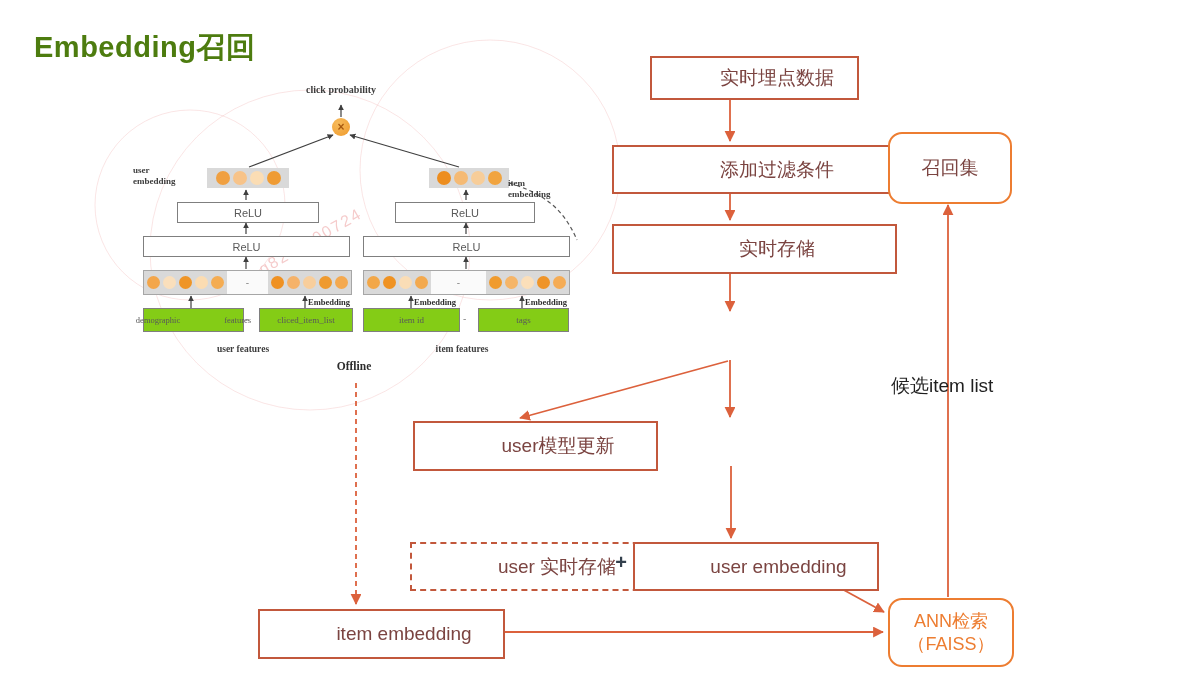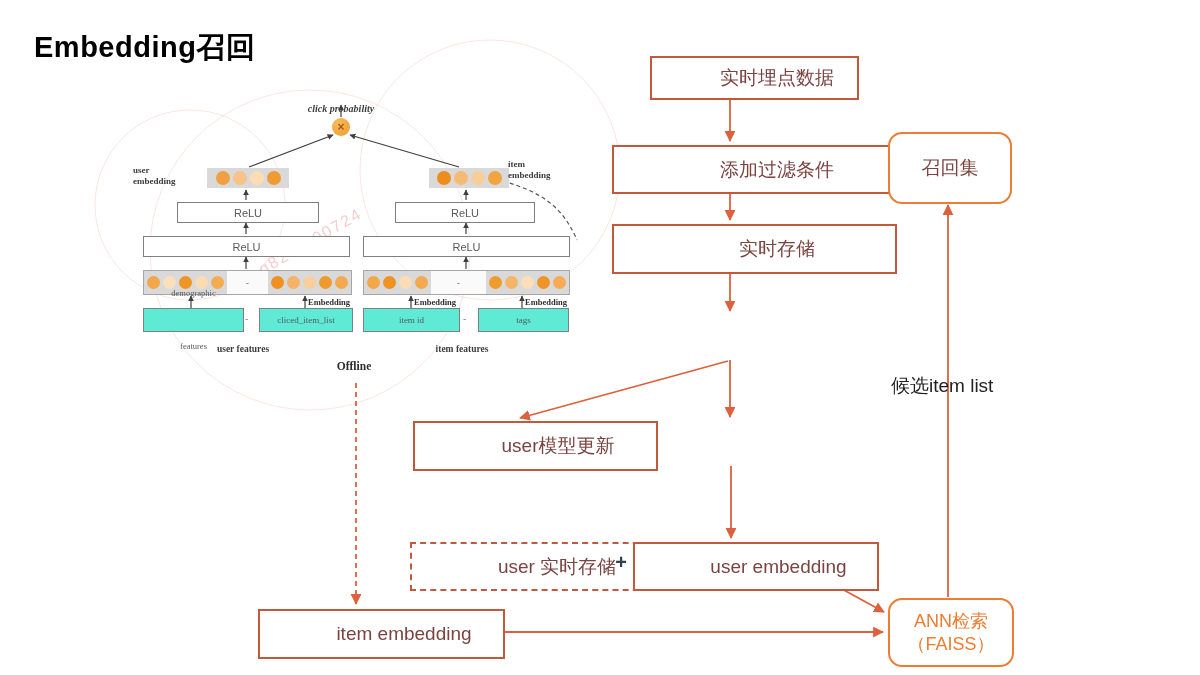--- a/index.html
+++ b/index.html
@@ -5,53 +5,53 @@
   html,body{margin:0;padding:0;background:#fff;}
   #canvas{position:relative;width:1200px;height:675px;background:#ffffff;overflow:hidden;
           font-family:"Liberation Sans",sans-serif;}
   
   #wm-text{position:absolute;left:232px;top:238px;transform:rotate(-30deg);
            color:rgba(229,125,125,0.40);font-size:16px;letter-spacing:2px;z-index:0;}
   
   #overlay{position:absolute;left:0;top:0;z-index:1;pointer-events:none;}
   
   #title{position:absolute;left:34px;top:28px;margin:0;font-size:29px;font-weight:bold;
-         color:#000000;z-index:3;letter-spacing:0.5px;}
+         color:#4d7c0f;z-index:3;letter-spacing:0.5px;}
   
   .serifsm{font-family:"Liberation Serif",serif;font-weight:bold;color:#3d3d3d;}
   .abs{position:absolute;z-index:2;}
   .z3{z-index:3;}
-  #click-prob{left:285px;top:103px;width:112px;text-align:center;font-size:10px;font-style:italic;}
+  #click-prob{left:285px;top:84px;width:112px;text-align:center;font-size:10px;}
   #mult-node{left:332px;top:118px;width:18px;height:18px;border-radius:50%;
              background:radial-gradient(circle at 35% 30%,#F7BB5C,#EF9A2C);
              display:flex;align-items:center;justify-content:center;
              color:#A85A10;font-size:12px;font-weight:bold;line-height:1;}
   .dotstrip{display:flex;align-items:center;justify-content:center;gap:3px;background:#D9D9D9;}
   .dot{display:inline-block;border-radius:50%;}
   .rowstrip{height:20px;padding:0 2px;}
   .rowstrip .dot{width:14px;height:14px;}
   #user-emb-row{left:207px;top:168px;width:78px;}
   #item-emb-row{left:429px;top:168px;width:76px;}
   .sidelabel{width:70px;text-align:left;font-size:9px;line-height:11px;}
   #user-emb-label{left:133px;top:165px;}
-  #item-emb-label{left:508px;top:159px;}
+  #item-emb-label{left:508px;top:178px;}
   .relu{border:1px solid #7f7f7f;background:#fff;display:flex;align-items:center;
         justify-content:center;font-size:11px;color:#595959;height:19px;}
   #relu-u1{left:177px;top:202px;width:140px;}
   #relu-u2{left:143px;top:236px;width:205px;}
   #relu-i1{left:395px;top:202px;width:138px;}
   #relu-i2{left:363px;top:236px;width:205px;}
   .bar{border:1px solid #A6A6A6;background:#fff;height:23px;display:flex;align-items:stretch;}
   .bar .seg{display:flex;align-items:center;gap:3px;background:#D9D9D9;padding:0 3px;}
   .bar .gap{flex:1;display:flex;align-items:center;justify-content:center;
             color:#8a8a8a;font-size:10px;background:#fafafa;}
   .bar .dot{width:13px;height:13px;}
   #bar-user{left:143px;top:270px;width:207px;}
   #bar-item{left:363px;top:270px;width:205px;}
-  .inbox{border:1px solid #7f7f7f;background:#5eead4;display:flex;flex-direction:column;
+  .inbox{border:1px solid #7f7f7f;background:#84cc16;display:flex;
          align-items:center;justify-content:center;text-align:center;
          font-family:"Liberation Serif",serif;font-size:9px;line-height:9px;color:#595959;height:22px;gap:44px;}
   #in-demo{left:143px;top:308px;width:99px;font-size:8.5px;}
   #in-clicked{left:259px;top:308px;width:92px;}
   #in-itemid{left:363px;top:308px;width:95px;}
   #in-tags{left:478px;top:308px;width:89px;}
   .sep{color:#8a8a8a;font-size:10px;}
   #sep-user{left:245px;top:313px;}
   #sep-item{left:463px;top:313px;}
   .emb-arrow-label{font-size:8.5px;color:#2f2f2f;}

